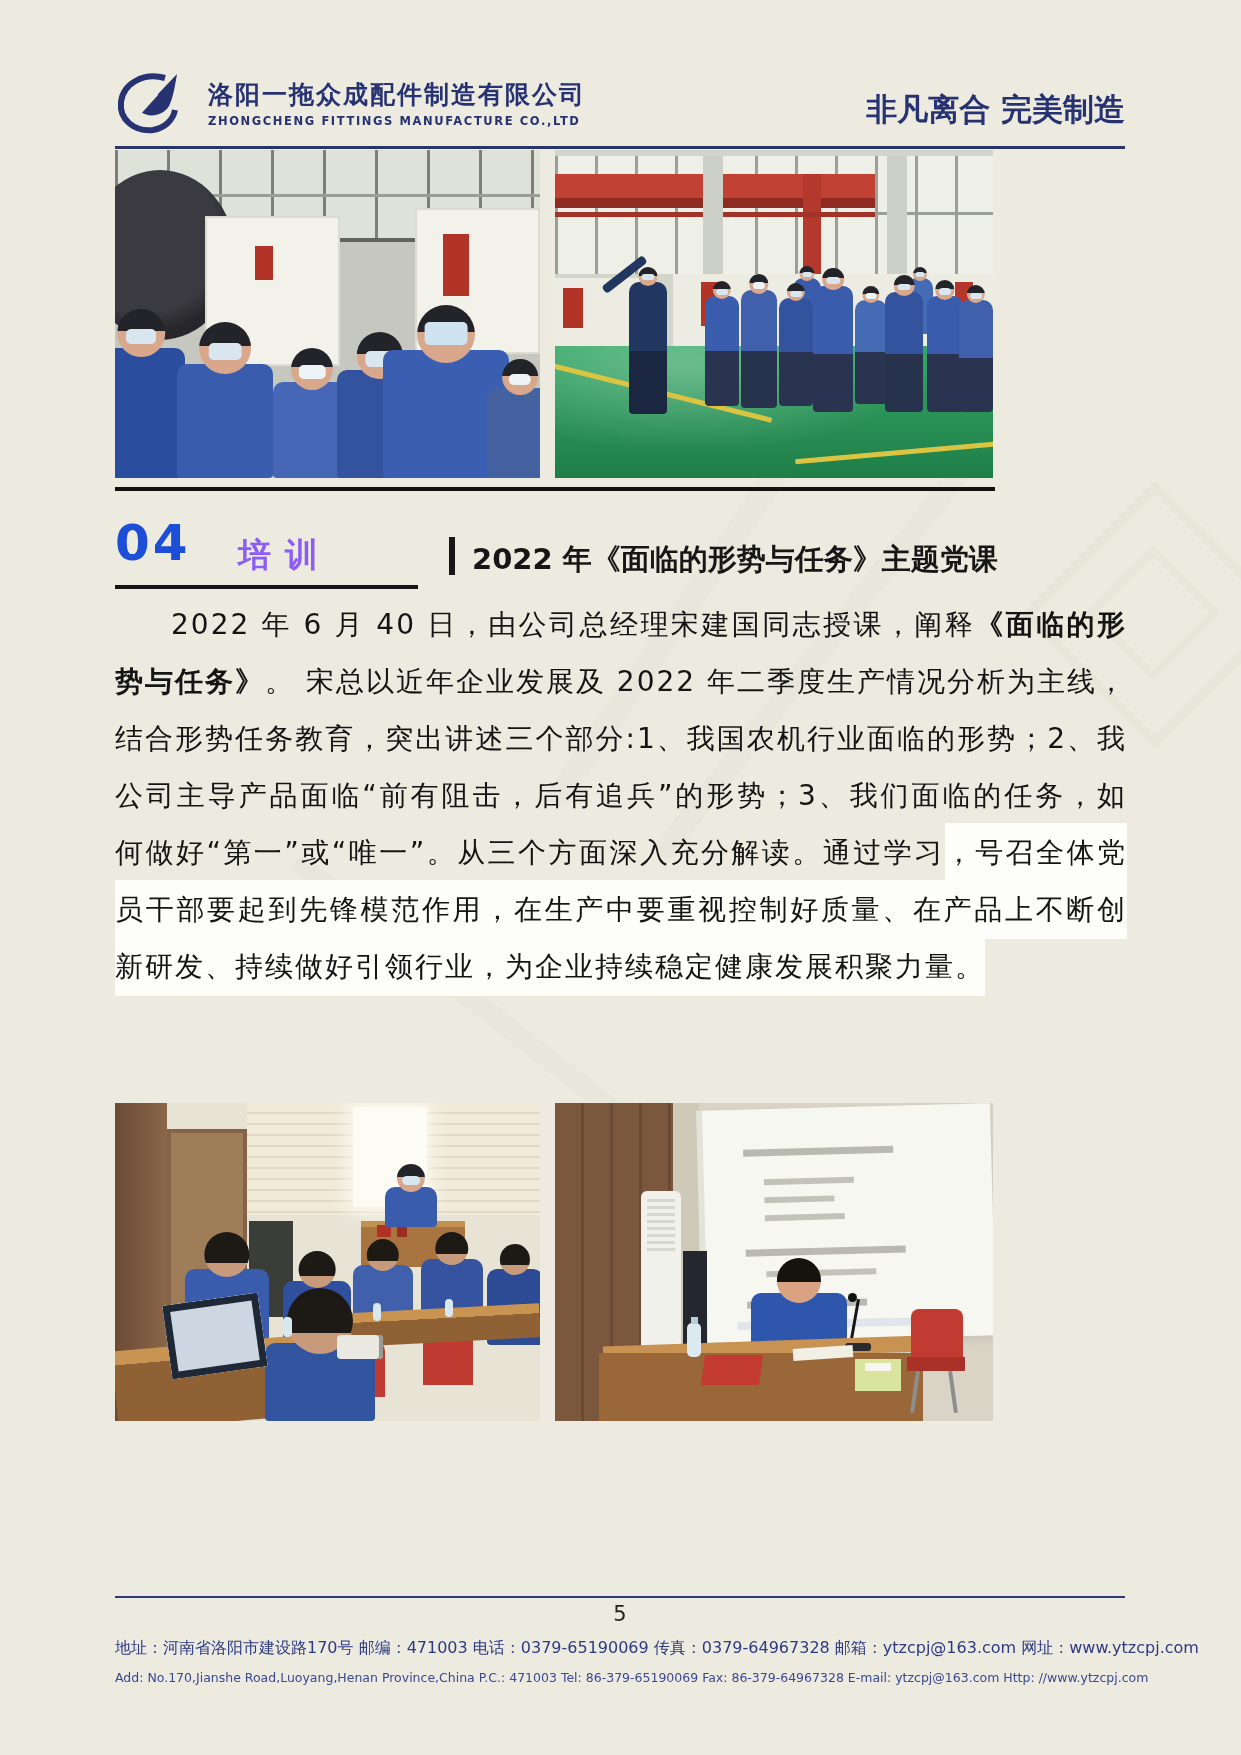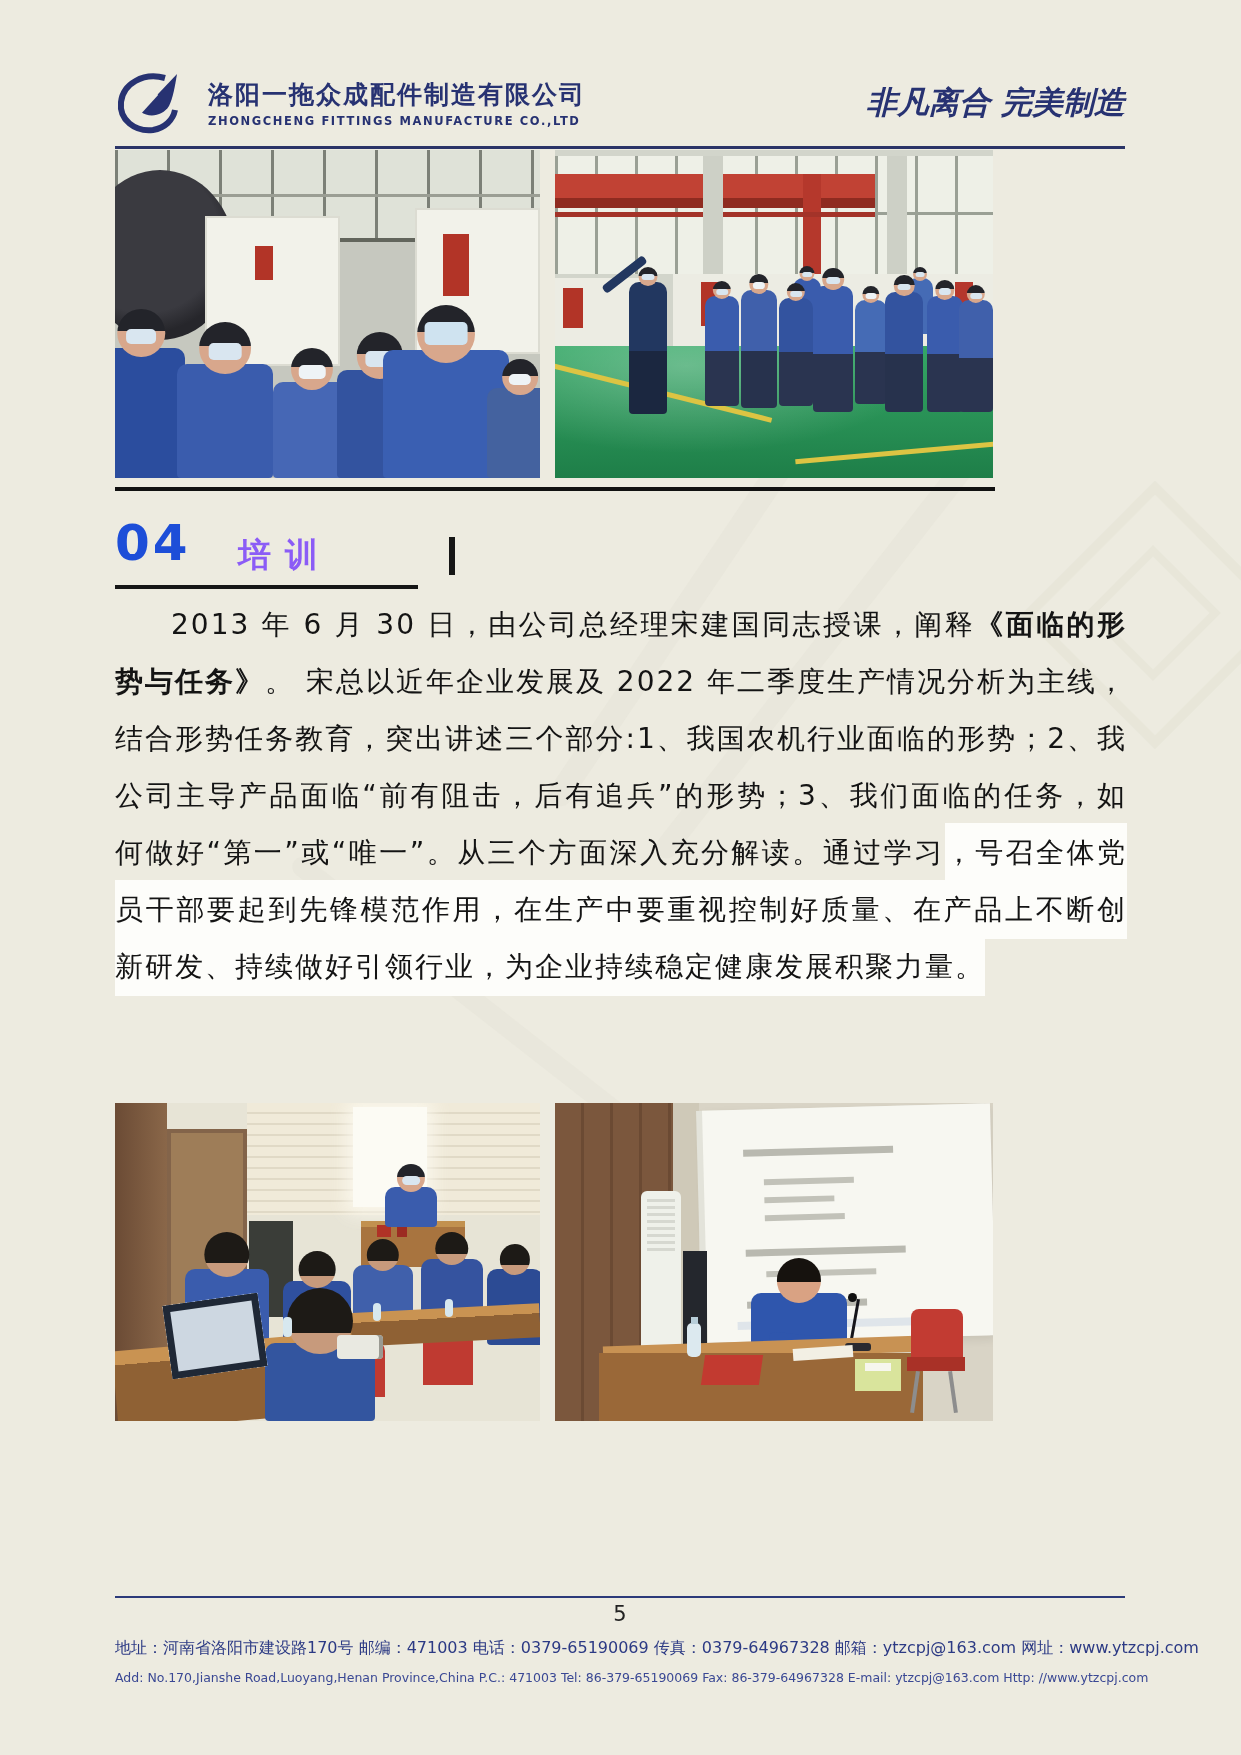--- a/index.html
+++ b/index.html
@@ -5,22 +5,22 @@
   html,body{margin:0;padding:0;background:#e8e6da;}
   .page{position:relative;width:1241px;height:1755px;background:#edebe0;overflow:hidden;
         font-family:"DejaVu Sans","Liberation Sans",sans-serif;color:#141414;}
   .abs{position:absolute;}
   
   .wm{position:absolute;border:10px solid #e3e1d4;transform:rotate(45deg);opacity:.55;}
   .wm2{position:absolute;background:#e6e4d7;opacity:.5;border-radius:20px;}
   
   .logo-cn{font-size:25px;font-weight:bold;letter-spacing:2px;color:#273272;white-space:nowrap;}
   .logo-en{font-size:11.5px;font-weight:bold;letter-spacing:1.6px;color:#273272;white-space:nowrap;margin-top:3px;}
-  .slogan{font-family:"DejaVu Serif","Liberation Serif",serif;font-style:italic;font-weight:bold;
-          font-size:31px;color:#273272;white-space:nowrap;}
+  .slogan{font-family:"DejaVu Serif","Liberation Serif",serif;font-weight:bold;
+          font-size:31px;color:#273272;white-space:nowrap;margin-top:7px;}
   .rule{position:absolute;}
   
   .sec-num{position:absolute;left:115px;top:514px;font-size:50px;font-weight:bold;letter-spacing:3px;color:#1d4ed8;}
   .sec-cat{position:absolute;left:238px;top:533px;font-size:33px;font-weight:bold;letter-spacing:14px;color:#8b5cf6;}
   .sec-underline{position:absolute;left:115px;top:585px;width:303px;height:4px;background:#161616;}
   .sec-bar{position:absolute;left:449px;top:537px;width:6px;height:38px;background:#161616;}
   .sec-title{position:absolute;left:472px;top:540px;font-size:29px;font-weight:bold;color:#161616;white-space:nowrap;}
   
   .article{position:absolute;left:115px;top:596px;width:1012px;margin:0;
            font-size:28px;line-height:57px;letter-spacing:2px;text-align:justify;text-indent:2em;color:#141414;}
@@ -122,22 +122,23 @@
     <div class="person mask" style="left:372px;top:146px;width:36px;height:116px;--pb:linear-gradient(#3a5cad 0 50%,#2a3450 50%);"></div>
     <div class="person mask" style="left:404px;top:150px;width:34px;height:112px;--pb:linear-gradient(#4060ab 0 52%,#2a3450 52%);"></div>
   </div>
 
   <div class="rule" style="left:115px;top:487px;width:880px;height:4px;background:#111;"></div>
 
   <span class="sec-num">04</span>
   <span class="sec-cat">培训</span>
   <span class="sec-underline"></span>
   <span class="sec-bar"></span>
-
-  <p class="article" id="article"><span>2013 年 6 月 30 日，由公司总经理宋建国同志授课，阐释</span><span class="b">《面临的形势与任务》</span><span>。 宋总以近年企业发展及 2022 年二季度生产情况分析为主线，结合形势任务教育，突出讲述三个部分:1、我国农机行业面临的形势；2、我公司主导产品面临“前有阻击，后有追兵”的形势；3、我们面临的任务，如何做好“第一”或“唯一”。从三个方面深入充分解读。通过学习</span><span class="hl">，号召全体党员干部要起到先锋模范作用，在生产中要重视控制好质量、在产品上不断创新研发、持续做好引领行业，为企业持续稳定健康发展积聚力量。</span></p>
+  <span class="sec-title">2022 年《面临的形势与任务》主题党课</span>
+
+  <p class="article" id="article"><span>2022 年 6 月 40 日，由公司总经理宋建国同志授课，阐释</span><span class="b">《面临的形势与任务》</span><span>。 宋总以近年企业发展及 2022 年二季度生产情况分析为主线，结合形势任务教育，突出讲述三个部分:1、我国农机行业面临的形势；2、我公司主导产品面临“前有阻击，后有追兵”的形势；3、我们面临的任务，如何做好“第一”或“唯一”。从三个方面深入充分解读。通过学习</span><span class="hl">，号召全体党员干部要起到先锋模范作用，在生产中要重视控制好质量、在产品上不断创新研发、持续做好引领行业，为企业持续稳定健康发展积聚力量。</span></p>
 
   <div class="photo" style="left:115px;top:1103px;width:425px;height:318px;background:#e7e4d6;">
     <div class="p" style="left:0;top:0;width:52px;height:318px;background:linear-gradient(90deg,#6b4b35,#8a6749);"></div>
     <div class="p" style="left:52px;top:26px;width:80px;height:242px;background:#9e7d58;box-shadow:inset 0 0 0 4px #83644a;"></div>
     <div class="p" style="left:132px;top:0;width:293px;height:112px;background:repeating-linear-gradient(#f0ead9 0 9px,#e0d9c6 9px 11px);"></div>
     <div class="p" style="left:238px;top:4px;width:74px;height:100px;background:#fcfbf4;box-shadow:0 0 18px 6px rgba(252,250,240,.9);"></div>
     <div class="p" style="left:134px;top:118px;width:44px;height:96px;background:#3a3d38;"></div>
     <div class="p" style="left:246px;top:118px;width:104px;height:46px;background:#a8743f;box-shadow:inset 0 6px 0 #c2914f;"></div>
     <div class="p" style="left:262px;top:122px;width:14px;height:12px;background:#b03226;"></div>
     <div class="p" style="left:282px;top:120px;width:10px;height:14px;background:#9c2b22;"></div>

